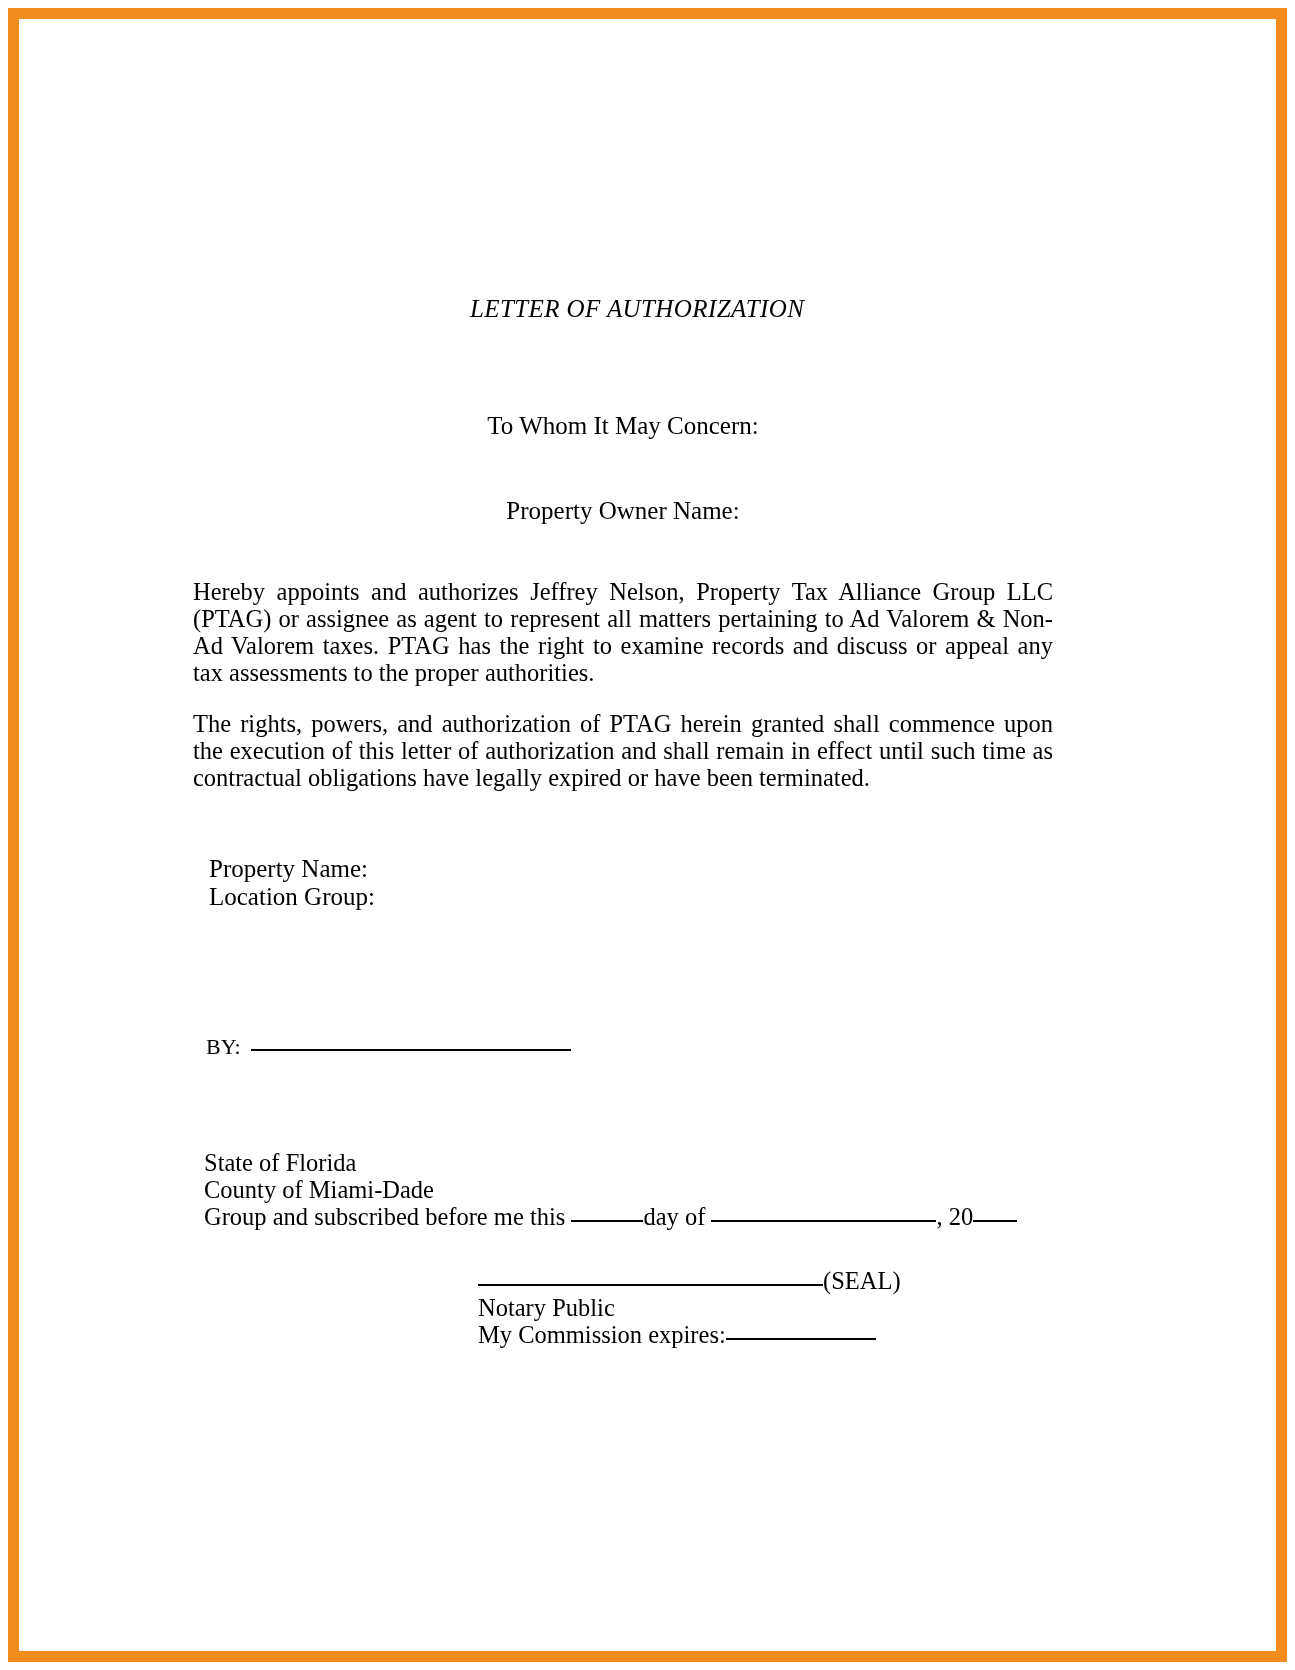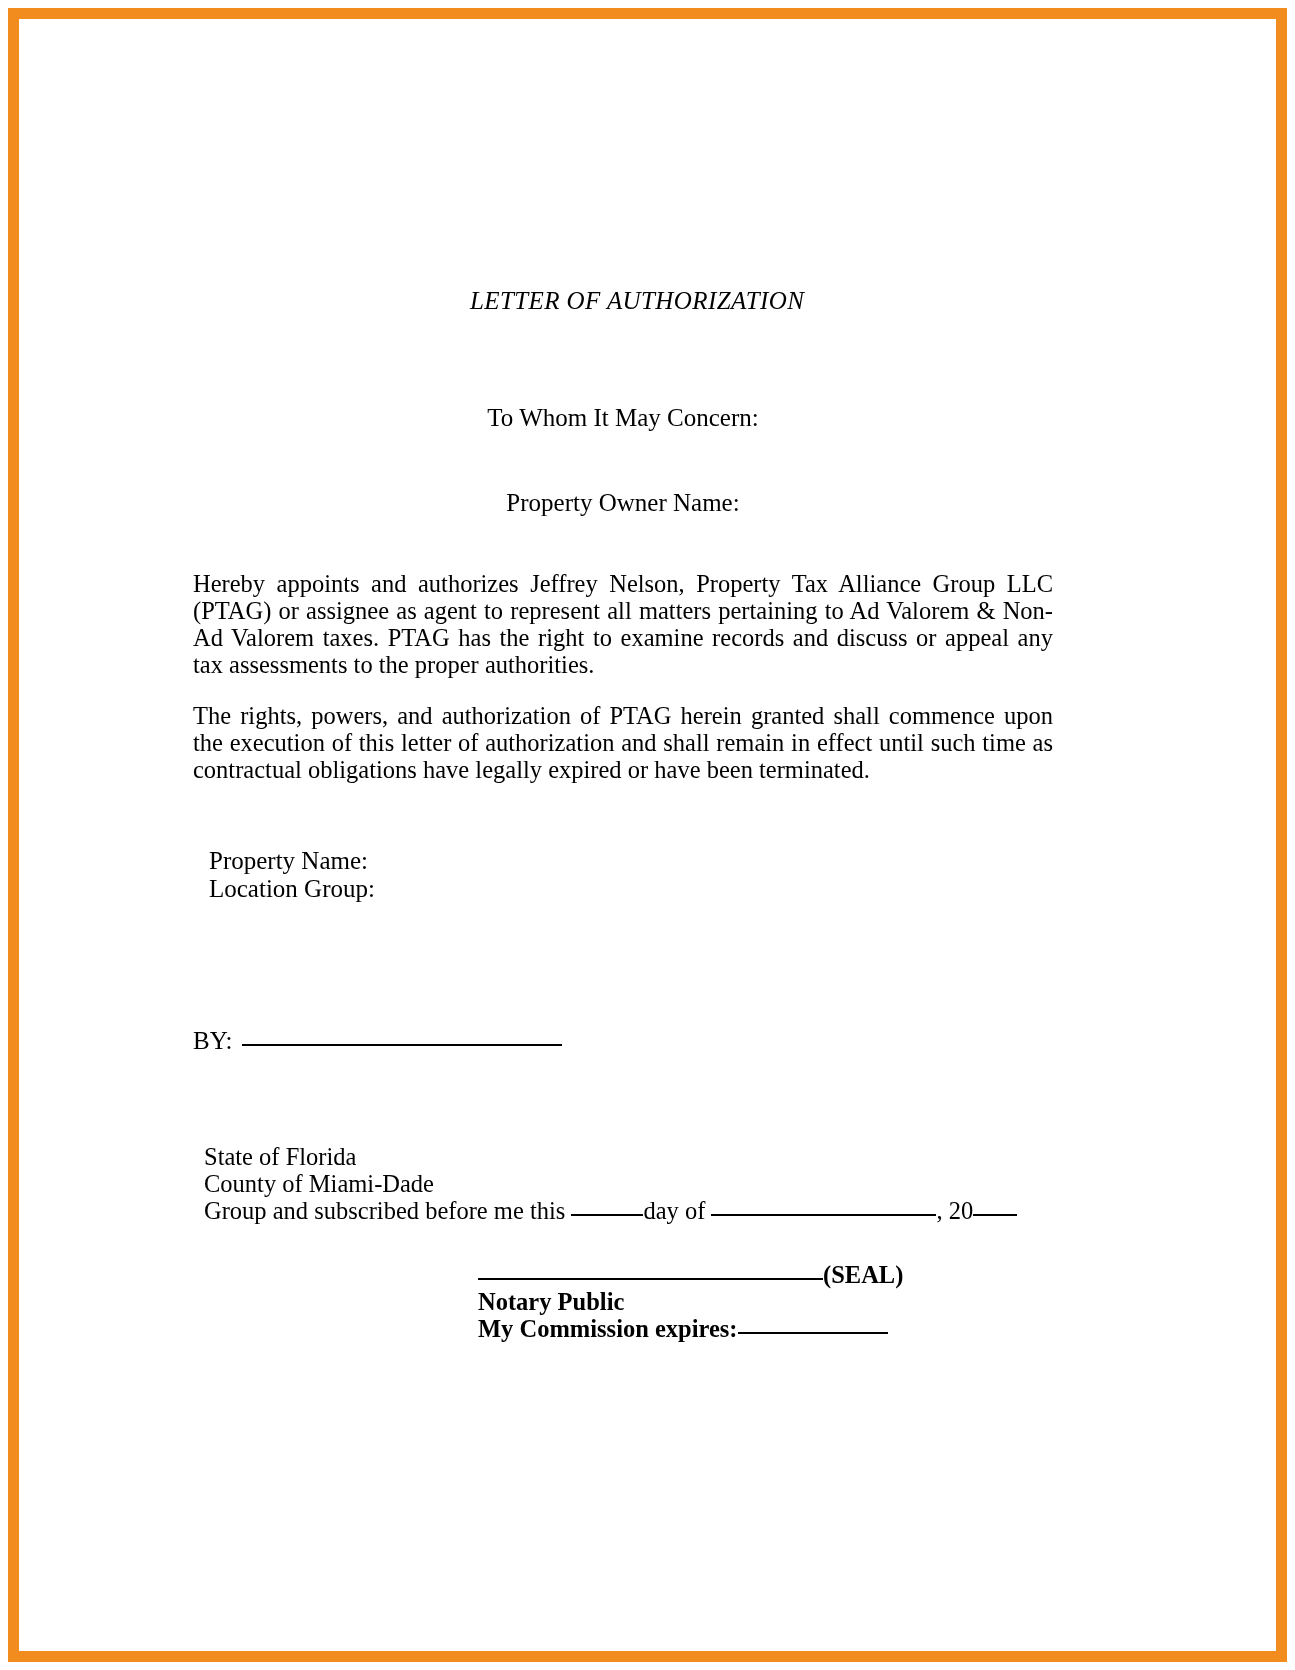--- a/index.html
+++ b/index.html
@@ -33,21 +33,21 @@
     top: 0;
     right: 0;
     bottom: 0;
     background: #ffffff;
   }
 
   
   .doc-body {
     position: absolute;
     left: 174px;
-    top: 0;
+    top: 8px;
     width: 860px;
   }
 
   .doc-title {
     font-style: italic;
     font-size: 25px;
     letter-spacing: 0.4px;
     text-align: left;
     margin: 0;
     padding-left: 277px;
@@ -85,22 +85,22 @@
 
   .prop-block {
     font-size: 25px;
     line-height: 28px;
     margin: 16px;
     padding-top: 48px;
   }
   .prop-block div { white-space: nowrap; }
 
   .by-line {
-    font-size: 25px;
-    margin: 0;
+    font-size: 22px;
+    margin: 13px;
     padding-top: 107px;
     line-height: 1.2;
     white-space: nowrap;
   }
   .by-rule {
     display: inline-block;
     border-bottom: 2px solid #000;
     width: 320px;
     margin-left: 10px;
     vertical-align: 3px;
@@ -133,21 +133,21 @@
     vertical-align: 3px;
   }
 
   .seal-block {
     font-size: 24.5px;
     line-height: 27px;
     margin: 0;
     padding-top: 26px;
     padding-left: 285px;
   }
-  .seal-block div { white-space: nowrap; font-weight: bold; }
+  .seal-block div { white-space: nowrap; }
 
   .rule-seal {
     display: inline-block;
     border-bottom: 2px solid #000;
     width: 345px;
     vertical-align: 3px;
   }
   .rule-commission {
     display: inline-block;
     border-bottom: 2px solid #000;

